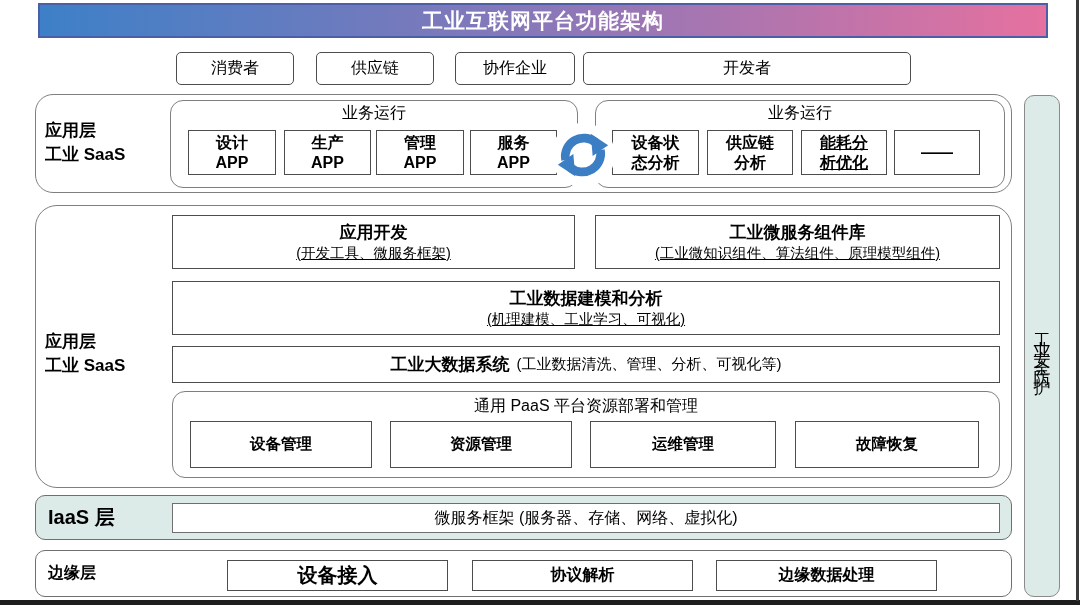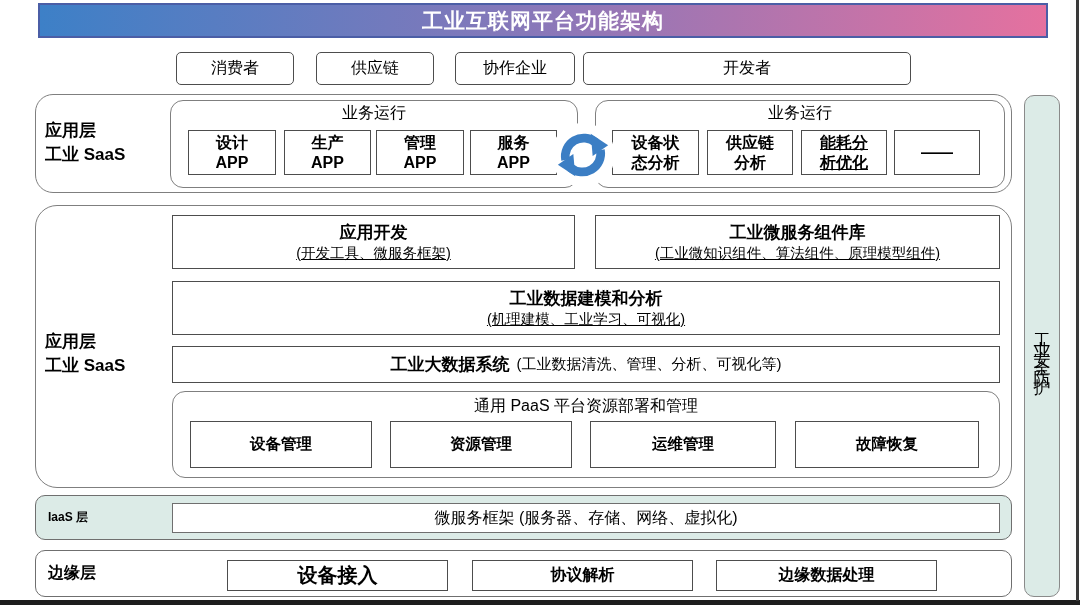--- a/index.html
+++ b/index.html
@@ -138,21 +138,21 @@
     <span>资源管理</span>
   </div>
   <div class="abs cbox box mgmt" style="left:590px;top:421px;width:186px;height:47px;">
     <span>运维管理</span>
   </div>
   <div class="abs cbox box mgmt" style="left:795px;top:421px;width:184px;height:47px;">
     <span>故障恢复</span>
   </div>
 
   <div class="abs teal" style="left:35px;top:495px;width:977px;height:45px;border:1.3px solid #6f6f6f;border-radius:10px;"></div>
-  <div class="abs cbox bold" style="left:48px;top:495px;height:45px;font-size:12px;">
+  <div class="abs cbox bold" style="left:48px;top:495px;height:45px;font-size:20px;">
     <span>IaaS 层</span>
   </div>
   <div class="abs cbox box" style="left:172px;top:503px;width:828px;height:30px;font-size:16px;border-width:1.3px;border-color:#6f6f6f;">
     <span>微服务框架 (服务器、存储、网络、虚拟化)</span>
   </div>
 
   <div class="abs" style="left:35px;top:550px;width:977px;height:47px;border:1.3px solid #6f6f6f;border-radius:10px;background:#fff;"></div>
   <div class="abs cbox bold" style="left:48px;top:550px;height:47px;font-size:16px;">
     <span>边缘层</span>
   </div>

